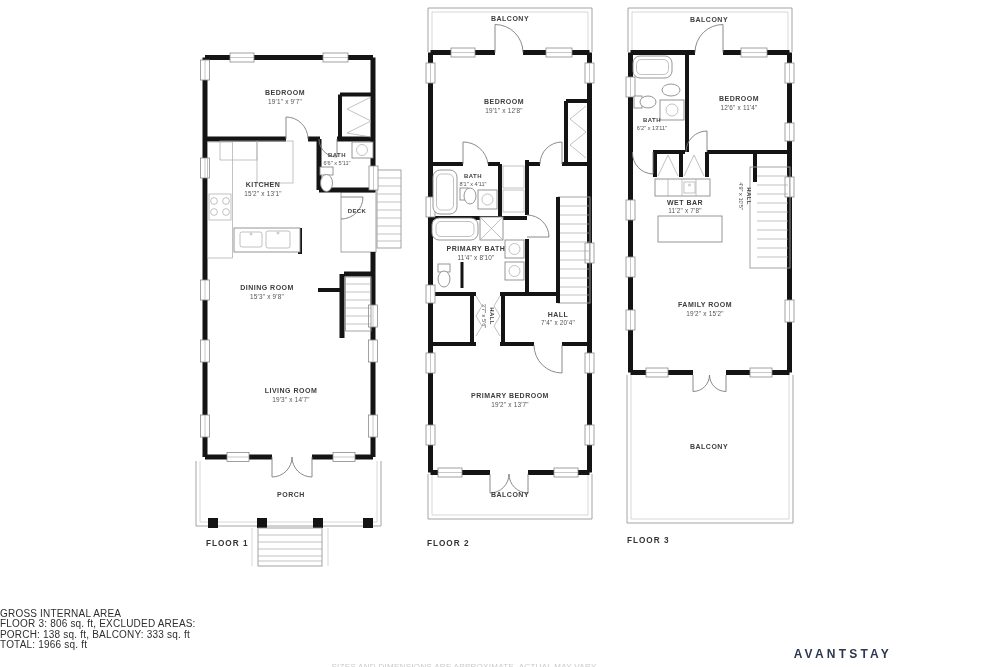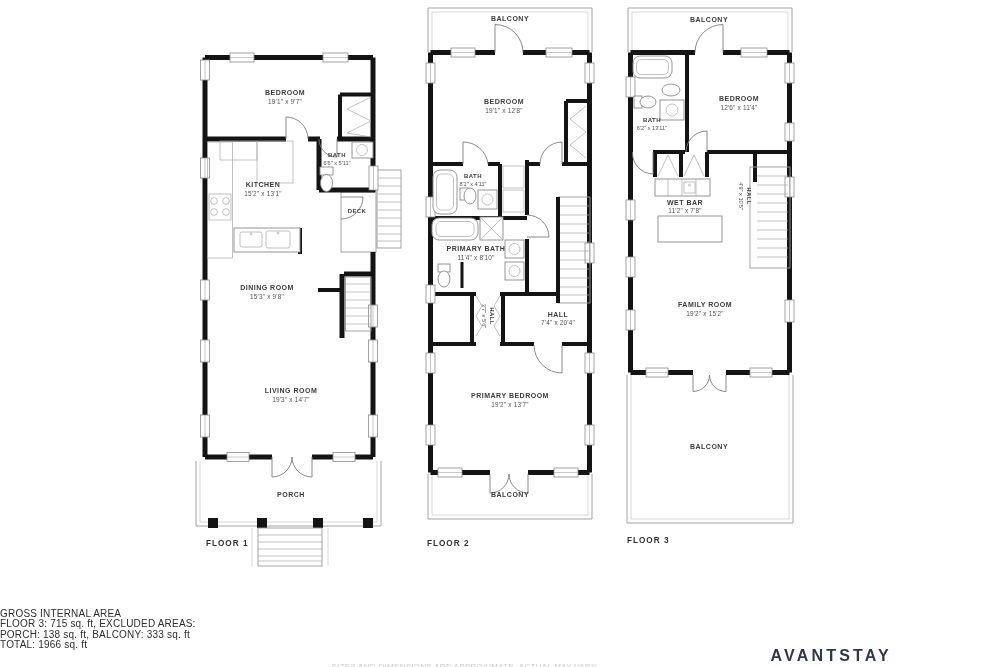--- a/index.html
+++ b/index.html
@@ -26,21 +26,21 @@
   .rname{font-size:7px;fill:#3d3d3d;letter-spacing:.5px;font-weight:600;}
   .rdims{font-size:6.4px;fill:#555;letter-spacing:.2px;}
   .rsm{font-size:6px;fill:#3d3d3d;letter-spacing:.4px;font-weight:600;}
   .rsmd{font-size:5.6px;fill:#555;}
   .flabel{font-size:8.2px;fill:#333;letter-spacing:1px;font-weight:600;}
 
   .summary{position:absolute;left:0;top:609px;width:100%;text-align:left;
            font-size:10px;line-height:10.4px;color:#2e2e2e;letter-spacing:.2px;}
   .disclaimer{position:absolute;left:0;top:662px;width:100%;text-align:center;
               font-size:8px;color:#c9c9c9;letter-spacing:.3px;}
-  .brand{position:absolute;top:647px;right:36px;font-size:16px;font-weight:bold;
+  .brand{position:absolute;top:647px;right:36px;font-size:12px;font-weight:bold;
          letter-spacing:3.2px;color:#2c3850;}
 </style>
 </head>
 <body>
 
 <div class="page">
 <svg width="1000" height="667" viewBox="0 0 1000 667">
 
   <g>
 
@@ -289,20 +289,20 @@
     <text class="rsmd" x="739" y="196" text-anchor="middle" transform="rotate(90 739 196)">4'9" x 10'5"</text>
     <text class="rname" x="705" y="307" text-anchor="middle">FAMILY ROOM</text>
     <text class="rdims" x="705" y="316" text-anchor="middle">19'2" x 15'2"</text>
     <text class="rname" x="709" y="449" text-anchor="middle">BALCONY</text>
     <text class="flabel" x="627" y="543">FLOOR 3</text>
   </g>
 </svg>
 
   <div class="summary">
     <div>GROSS INTERNAL AREA</div>
-    <div>FLOOR 3: 715 sq. ft, EXCLUDED AREAS:</div>
+    <div>FLOOR 3: 806 sq. ft, EXCLUDED AREAS:</div>
     <div>PORCH: 138 sq. ft, BALCONY: 333 sq. ft</div>
     <div>TOTAL: 1966 sq. ft</div>
   </div>
   <div class="disclaimer">SIZES AND DIMENSIONS ARE APPROXIMATE, ACTUAL MAY VARY</div>
 
   <div class="brand">AVANTSTAY</div>
 </div>
 
 </body></html>

